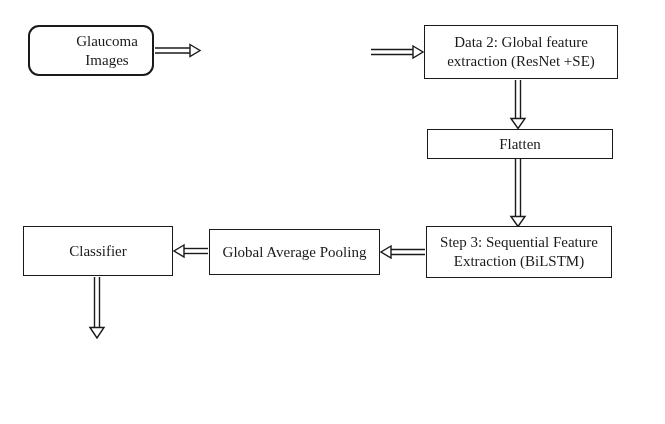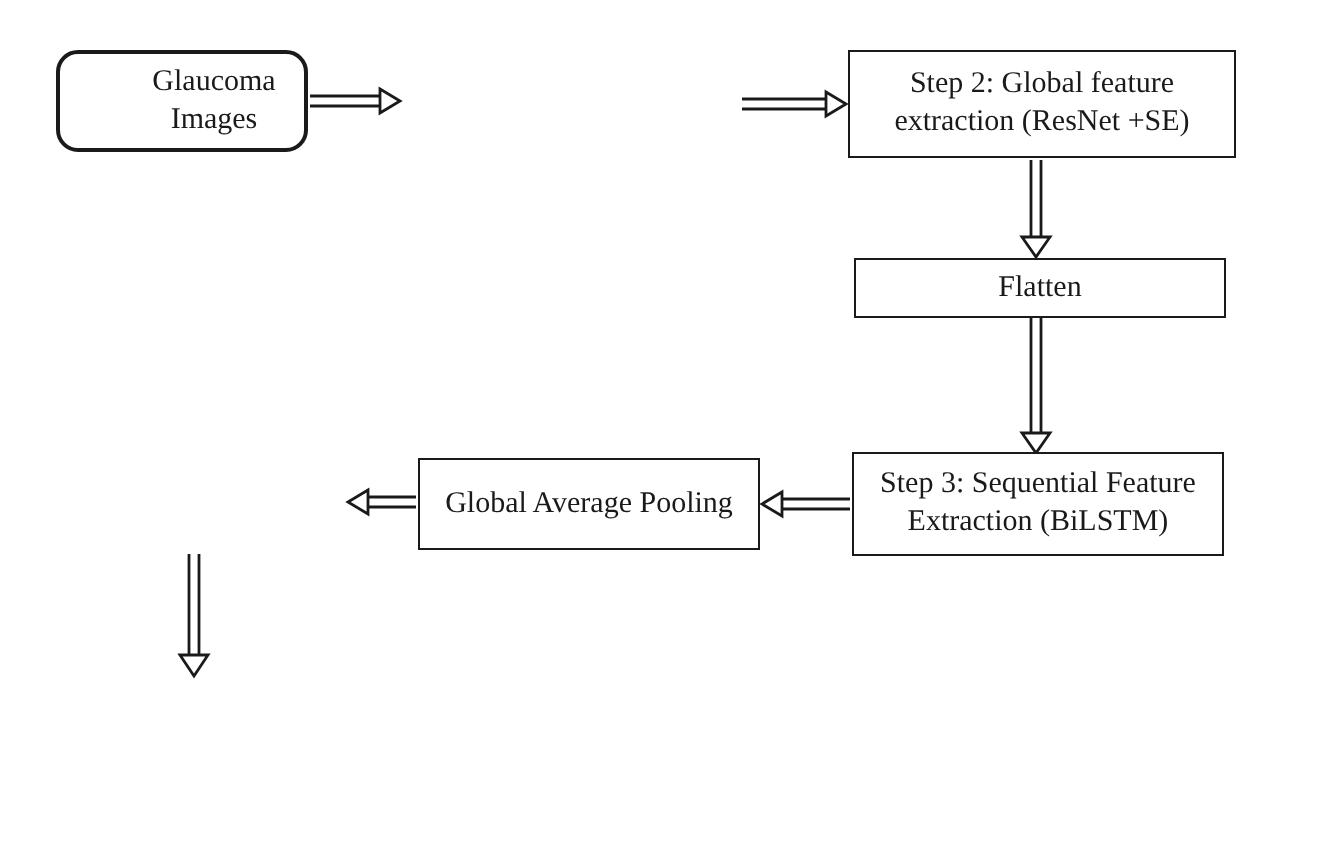--- a/index.html
+++ b/index.html
@@ -96,25 +96,26 @@
       <line x1="94.5" y1="277" x2="94.5" y2="329" stroke="#1a1a1a" stroke-width="1.4"></line>
       <line x1="99.5" y1="277" x2="99.5" y2="329" stroke="#1a1a1a" stroke-width="1.4"></line>
       <polygon points="90,327.5 97,338 104,327.5" fill="#ffffff" stroke="#1a1a1a" stroke-width="1.4"></polygon>
     </g>
   </svg>
 
   <div class="node rounded n-images">Glaucoma
 Images</div>
 
 
-  <div class="node n-step2">Step 2: Global feature
+  <div class="node n-step2">Data 2: Global feature
 extraction (ResNet +SE)</div>
 
   <div class="node n-flatten">Flatten</div>
 
   <div class="node n-step3">Step 3: Sequential Feature
 Extraction (BiLSTM)</div>
 
   <div class="node n-gap">Global Average Pooling</div>
 
+  <div class="node n-classifier">Classifier</div>
 
 
 </div>
 
 </body></html>

